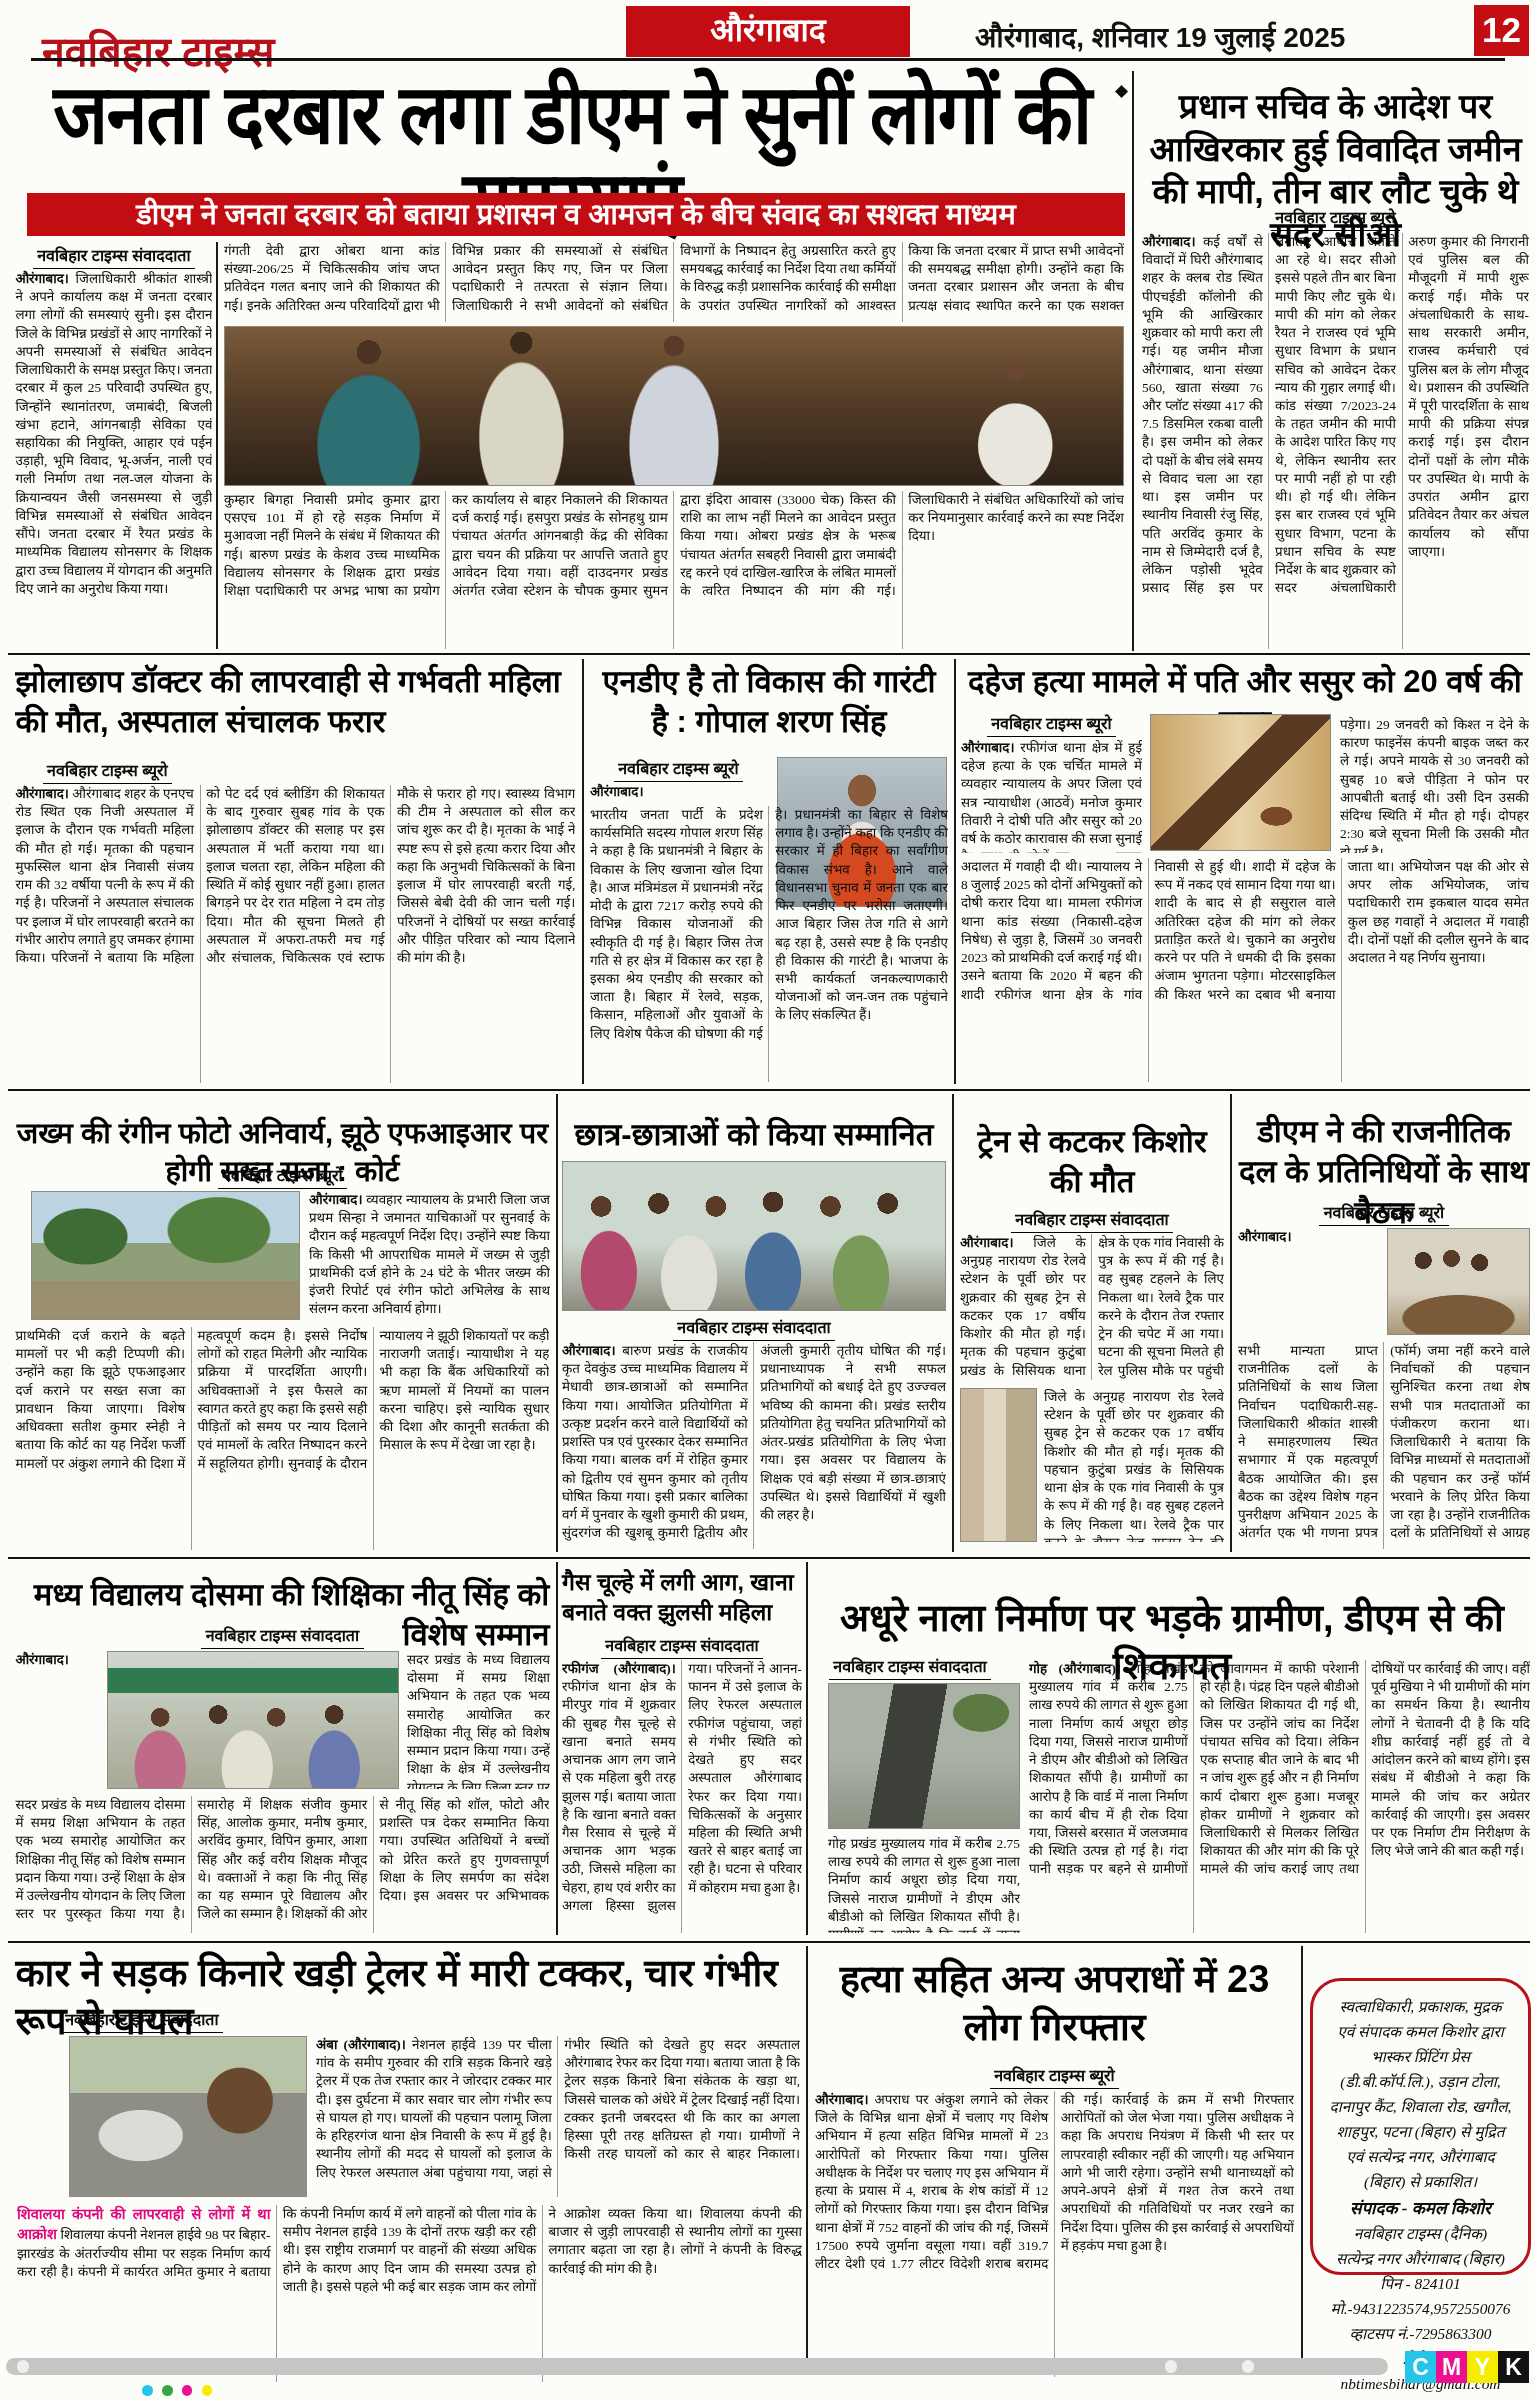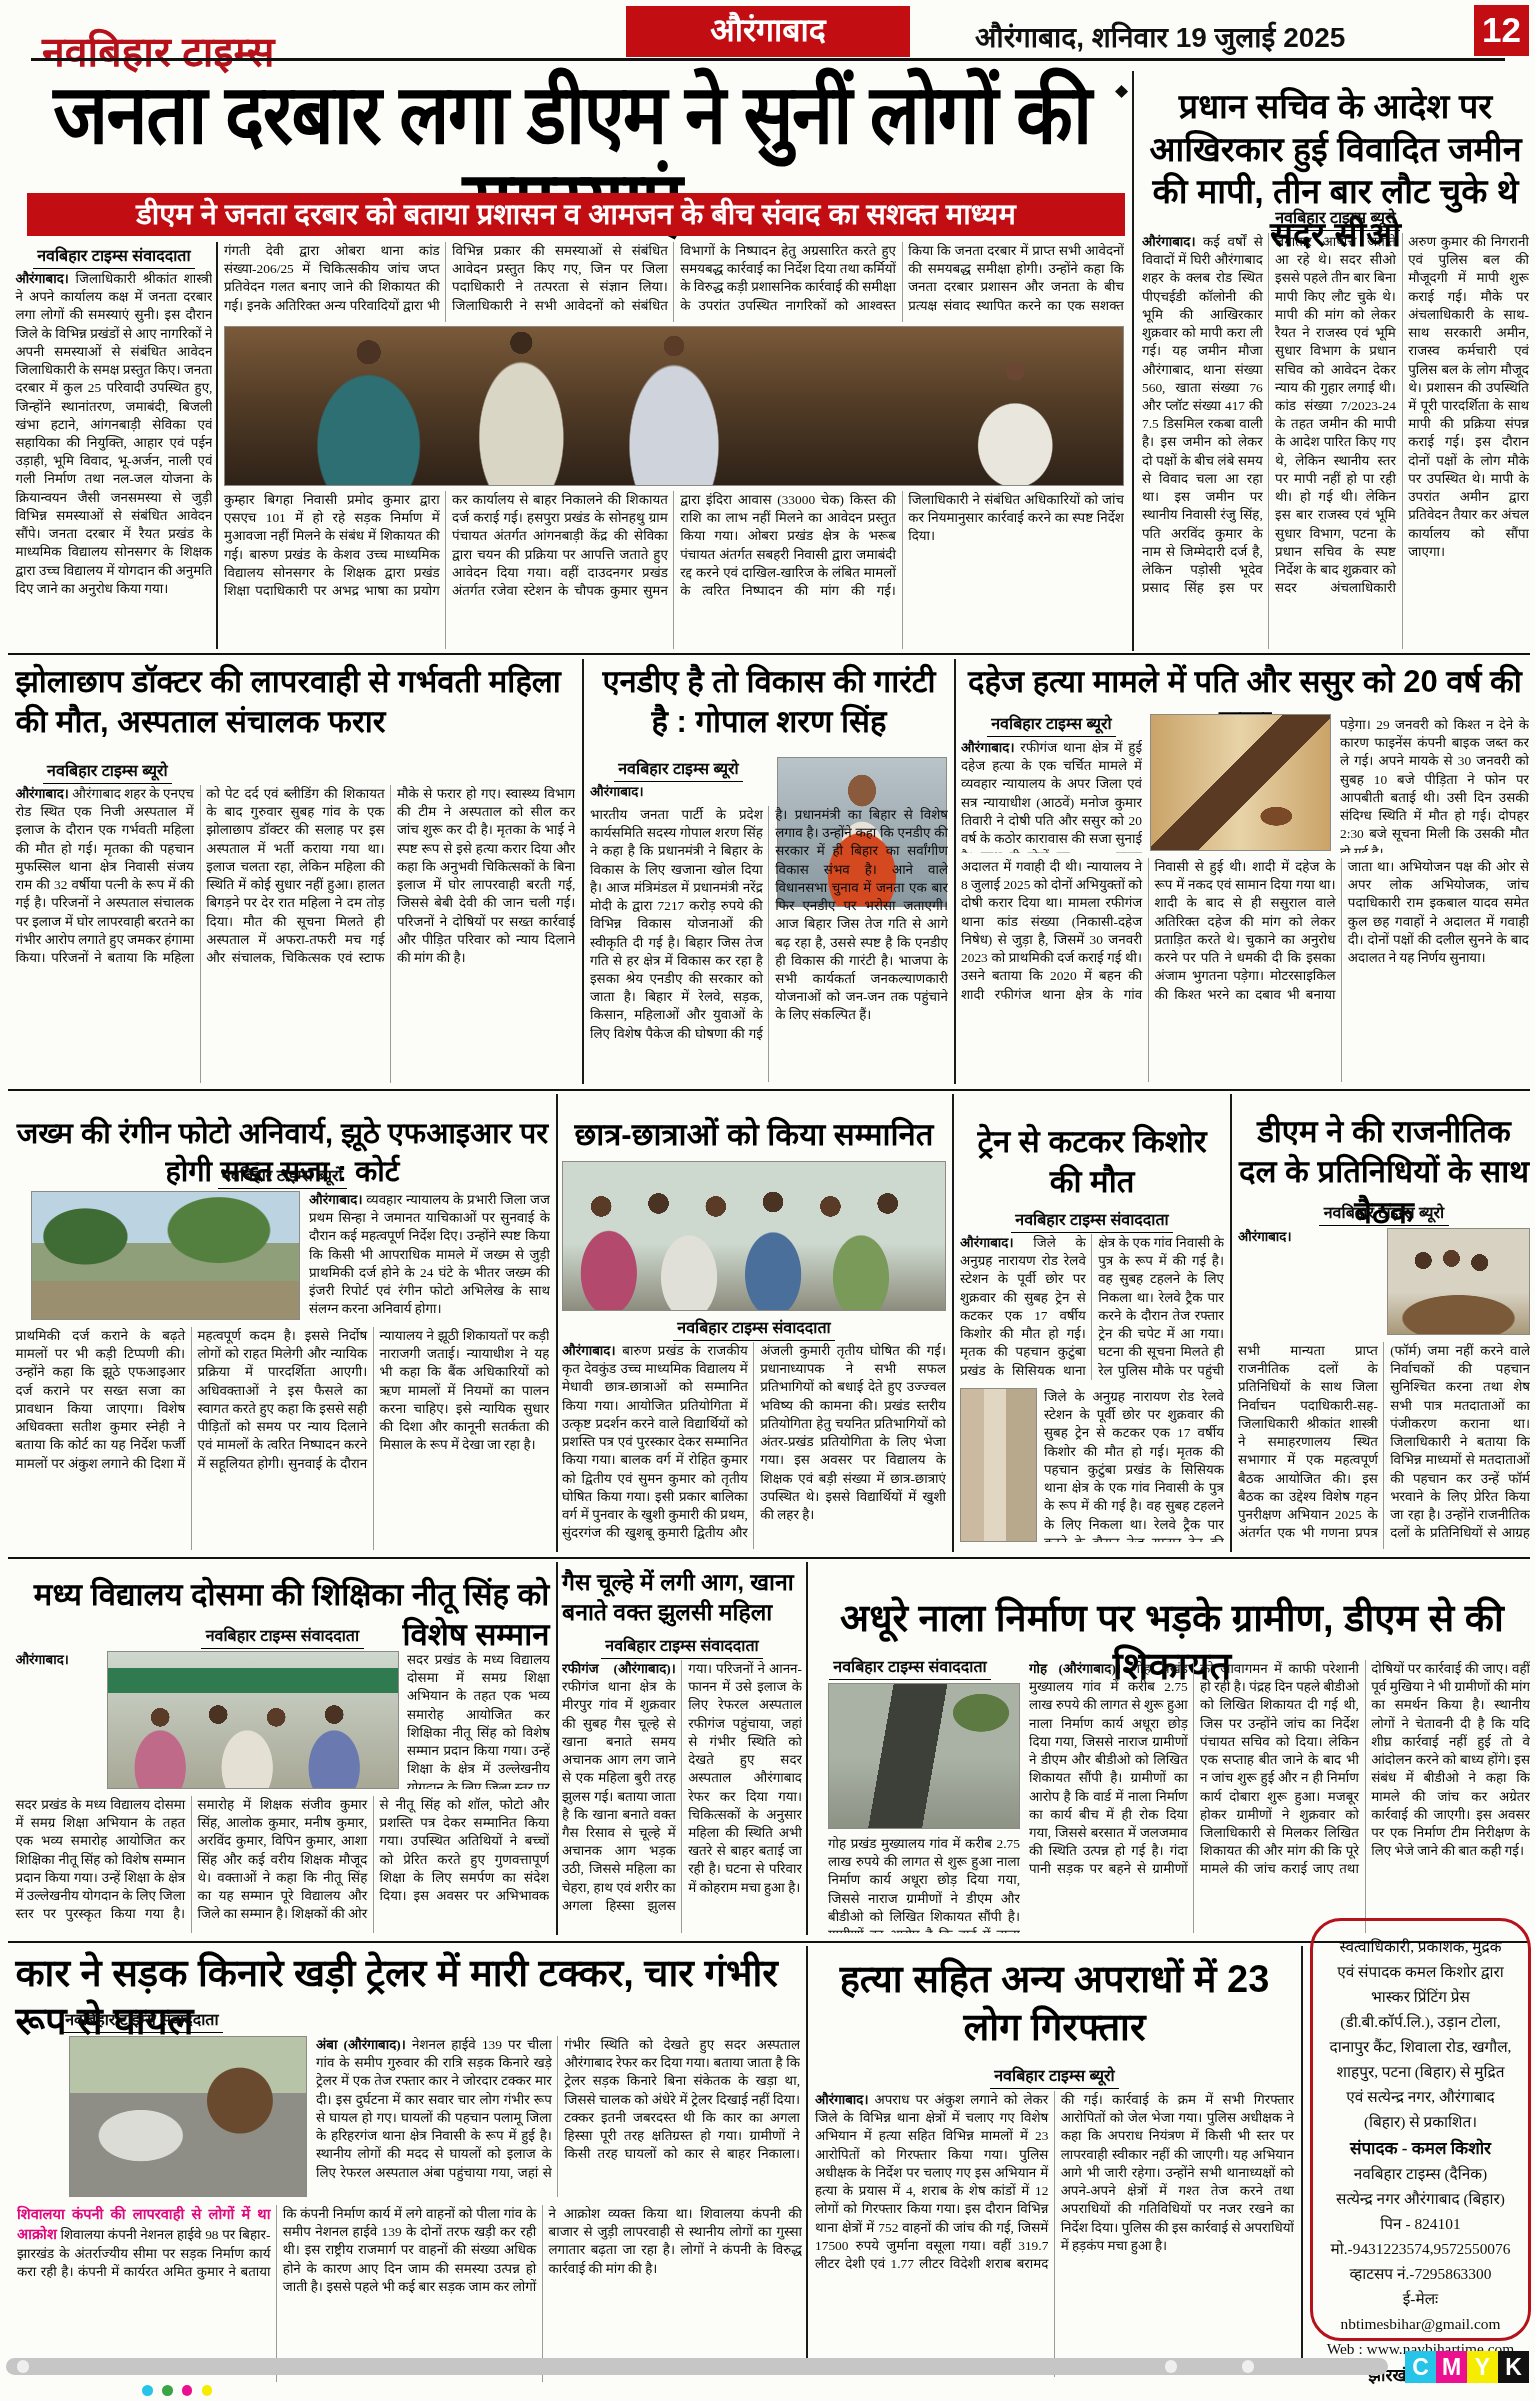--- a/index.html
+++ b/index.html
@@ -256,21 +256,21 @@
   <div class="abs vline" style="left:806px; top:1946px; height:422px;"></div>
 
   <div class="abs hl hl-4" style="left:815px; top:1956px; width:479px;">हत्या सहित अन्य अपराधों में 23 लोग गिरफ्तार</div>
   <div class="abs byline" style="left:815px; top:2064px; width:479px;"><span>नवबिहार टाइम्स ब्यूरो</span></div>
   <div class="abs bodytxt cols2" style="left:815px; top:2091px; width:479px; height:286px;">
     <span class="dateline">औरंगाबाद।</span>
     <span>अपराध पर अंकुश लगाने को लेकर जिले के विभिन्न थाना क्षेत्रों में चलाए गए विशेष अभियान में हत्या सहित विभिन्न मामलों में 23 आरोपितों को गिरफ्तार किया गया। पुलिस अधीक्षक के निर्देश पर चलाए गए इस अभियान में हत्या के प्रयास में 4, शराब के शेष कांडों में 12 लोगों को गिरफ्तार किया गया। इस दौरान विभिन्न थाना क्षेत्रों में 752 वाहनों की जांच की गई, जिसमें 17500 रुपये जुर्माना वसूला गया। वहीं 319.7 लीटर देशी एवं 1.77 लीटर विदेशी शराब बरामद की गई। कार्रवाई के क्रम में सभी गिरफ्तार आरोपितों को जेल भेजा गया। पुलिस अधीक्षक ने कहा कि अपराध नियंत्रण में किसी भी स्तर पर लापरवाही स्वीकार नहीं की जाएगी। यह अभियान आगे भी जारी रहेगा। उन्होंने सभी थानाध्यक्षों को अपने-अपने क्षेत्रों में गश्त तेज करने तथा अपराधियों की गतिविधियों पर नजर रखने का निर्देश दिया। पुलिस की इस कार्रवाई से अपराधियों में हड़कंप मचा हुआ है।</span>
   </div>
   <div class="abs vline" style="left:1301px; top:1946px; height:422px;"></div>
 
-  <div class="abs imprint" style="left:1310px; top:1918px; width:221px; height:423px;">
+  <div class="abs imprint" style="left:1310px; top:1978px; width:221px; height:297px;font-style:italic;">
     <div>स्वत्वाधिकारी, प्रकाशक, मुद्रक</div>
     <div>एवं संपादक कमल किशोर द्वारा</div>
     <div>भास्कर प्रिंटिंग प्रेस</div>
     <div>(डी.बी.कॉर्प.लि.), उड़ान टोला,</div>
     <div>दानापुर कैंट, शिवाला रोड, खगौल,</div>
     <div>शाहपुर, पटना (बिहार) से मुद्रित</div>
     <div>एवं सत्येन्द्र नगर, औरंगाबाद</div>
     <div>(बिहार) से प्रकाशित।</div>
     <div class="b">संपादक - कमल किशोर</div>
     <div>नवबिहार टाइम्स (दैनिक)</div>

